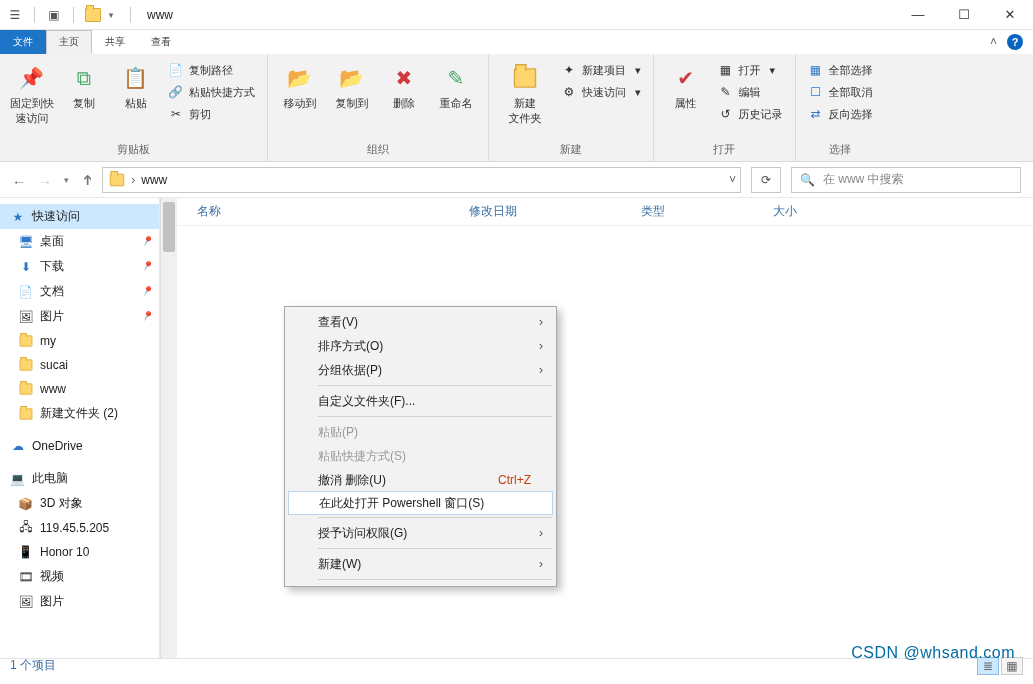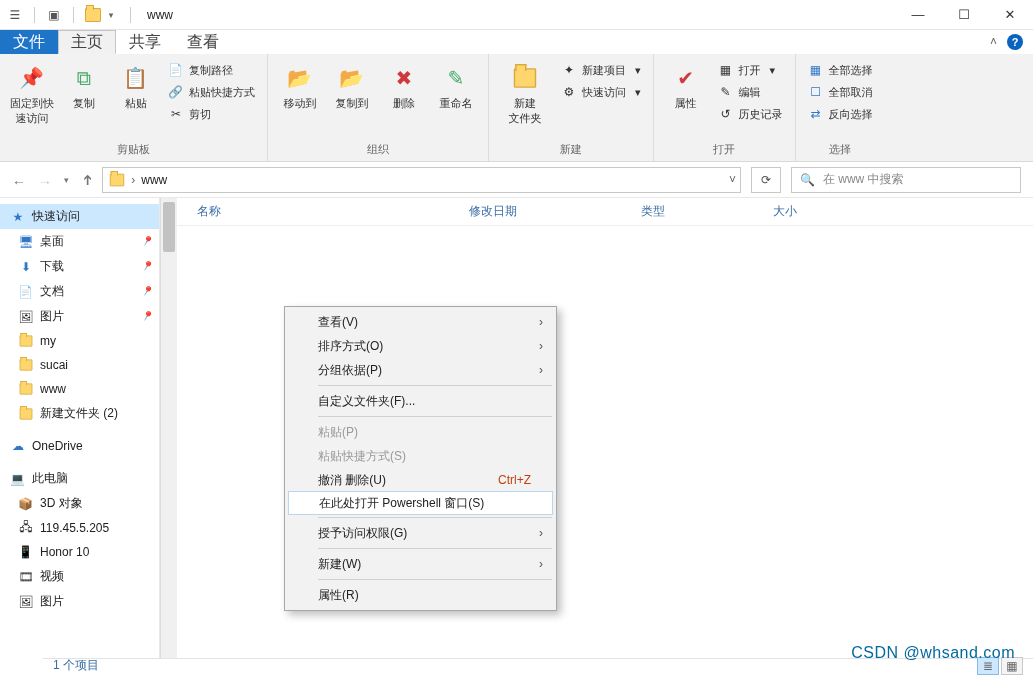--- a/index.html
+++ b/index.html
@@ -7,21 +7,21 @@
   .titlebar { height:30px; display:flex; align-items:center; border-bottom:1px solid #e5e5e5; background:#fff;}
   .title-icons { display:flex; align-items:center; gap:6px; padding:0 6px;}
   .qat-icon { width:18px; height:18px; display:flex; align-items:center; justify-content:center; color:#555;}
   .folder-glyph { width:16px; height:14px; background:#ffd66e; border:1px solid #d9a93b; border-radius:1px; position:relative;}
   .folder-glyph::before{content:"";position:absolute;top:-4px;left:0;width:6px;height:4px;background:#ffd66e;border:1px solid #d9a93b;border-bottom:none;}
   .title-sep { width:1px; height:16px; background:#ccc; margin:0 4px;}
   .title-text { padding:0 6px; font-size:12px;}
   .win-controls { margin-left:auto; display:flex;}
   .win-btn { width:46px; height:30px; display:flex; align-items:center; justify-content:center; font-size:13px; color:#333;}
   .tabbar { height:24px; display:flex; align-items:stretch; background:#fff;}
-  .tab { padding:0 12px; display:flex; align-items:center; border:1px solid transparent; font-size:16px; color:#444;}
+  .tab { padding:0 12px; display:flex; align-items:center; border:1px solid transparent; font-size:10px; color:#444;}
   .tab.file { background:#1e74c7; color:#fff; }
   .tab.active { border:1px solid #c5c5c5; border-bottom-color:#f1f1f1; background:#f1f1f1;text-align:center;}
   .tab-right { margin-left:auto; display:flex; align-items:center; gap:10px; padding:0 10px;}
   .help-circle{width:16px;height:16px;border-radius:50%;background:#0a64bf;color:#fff;display:flex;align-items:center;justify-content:center;font-size:11px;font-weight:bold;}
   .ribbon { height:108px; background:#f2f2f2; border-bottom:1px solid #d9d9d9; display:flex;}
   .group { border-right:1px solid #dcdcdc; padding:4px 8px 0 8px; display:flex; flex-direction:column;}
   .group-body { flex:1; display:flex; gap:4px; align-items:flex-start;}
   .group-label { text-align:center; font-size:11px; color:#666; padding:2px 0 4px;}
   .big-btn { width:48px; display:flex; flex-direction:column; align-items:center; gap:2px; padding:4px 2px; text-align:center; font-size:11px; color:#333;}
   .big-btn.wide{width:56px;}
@@ -43,21 +43,21 @@
   .nav-item.root{padding-left:10px;}
   .nav-item.selected{ background:#cce8ff;}
   .pin { margin-left:auto; color:#7a7a7a; font-size:10px; transform:rotate(30deg);}
   .nav-ico { width:16px; height:16px; display:flex; align-items:center; justify-content:center;}
   .scroll-gutter{width:17px;background:#f0f0f0;border-left:1px solid #ddd;position:relative;}
   .scroll-thumb{position:absolute;left:2px;right:2px;top:4px;height:50px;background:#c2c2c2;border-radius:2px;}
   .list-area { flex:1; position:relative;}
   .cols { display:flex; border-bottom:1px solid #eee; height:28px; align-items:center; padding-left:20px;gap:22px;}
   .col { color:#3a6ea5; font-size:12px;}
   .col.name{width:250px;} .col.mod{width:150px;} .col.type{width:110px;} .col.size{width:80px;}
-  .status-bar { height:14px; border-top:1px solid #e3e3e3; display:flex; align-items:center; padding:0 10px; color:#3a6ea5; font-size:12px; justify-content:space-between;margin-left:43px;}
+  .status-bar { height:14px; border-top:1px solid #e3e3e3; display:flex; align-items:center; padding:0 10px; color:#3a6ea5; font-size:12px; justify-content:space-between;}
   .view-toggles{display:flex;gap:2px;}
   .vtog{width:22px;height:18px;border:1px solid #c9c9c9;background:#f4f4f4;display:flex;align-items:center;justify-content:center;color:#666;}
   .vtog.active{background:#cce8ff;border-color:#8db7e3;}
   .watermark{position:absolute;right:18px;bottom:22px;color:#0369a1;font-size:16px;letter-spacing:.5px;}
   
   .ctx { position:absolute; left:284px; top:306px; width:273px; background:#f2f2f2; border:1px solid #a7a7a7; box-shadow:4px 4px 8px rgba(0,0,0,.25); padding:3px;}
   .ctx-item { display:flex; align-items:center; height:24px; padding:0 28px 0 30px; font-size:12px; position:relative;}
   .ctx-item.disabled{color:#9a9a9a;}
   .ctx-item .arrow{position:absolute;right:10px;color:#555;}
   .ctx-item .shortcut{position:absolute;right:22px;color:#c2410c;}
@@ -388,16 +388,13 @@
   <div class="ctx-item">
       <span>授予访问权限(G)</span>
       <span class="arrow">›</span>
     </div>
   <div class="ctx-sep"></div>
   <div class="ctx-item">
       <span>新建(W)</span>
       <span class="arrow">›</span>
     </div>
   <div class="ctx-sep"></div>
-  <div class="ctx-item">
-      <span>属性(R)</span>
-    </div>
 </div>
 
 </body></html>

